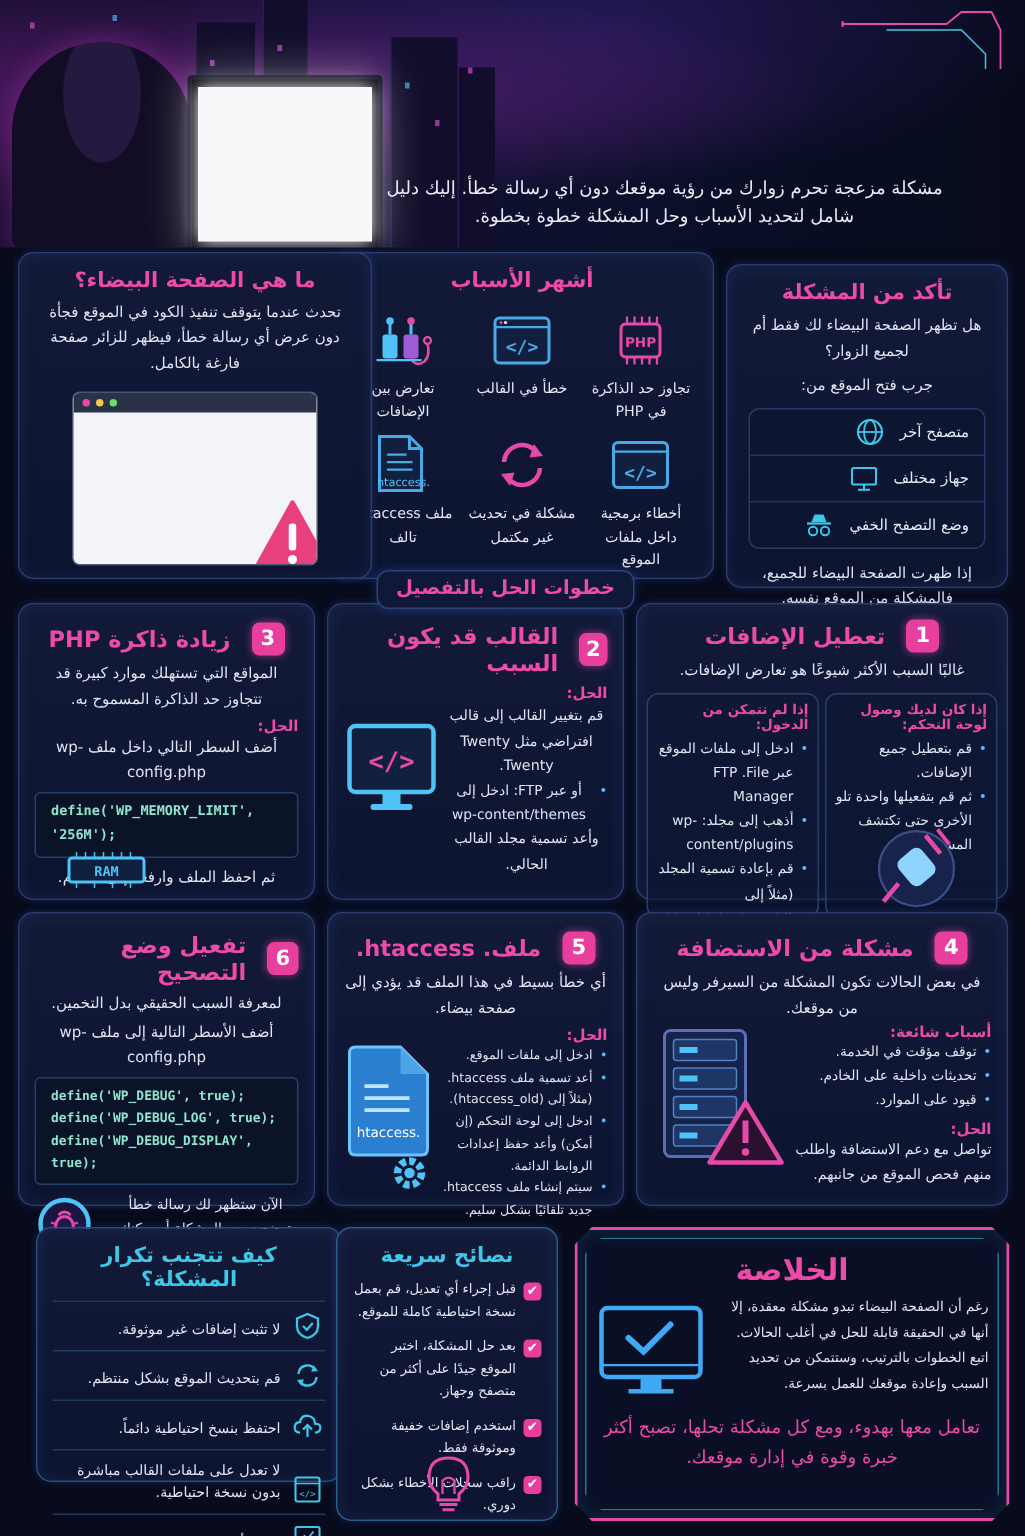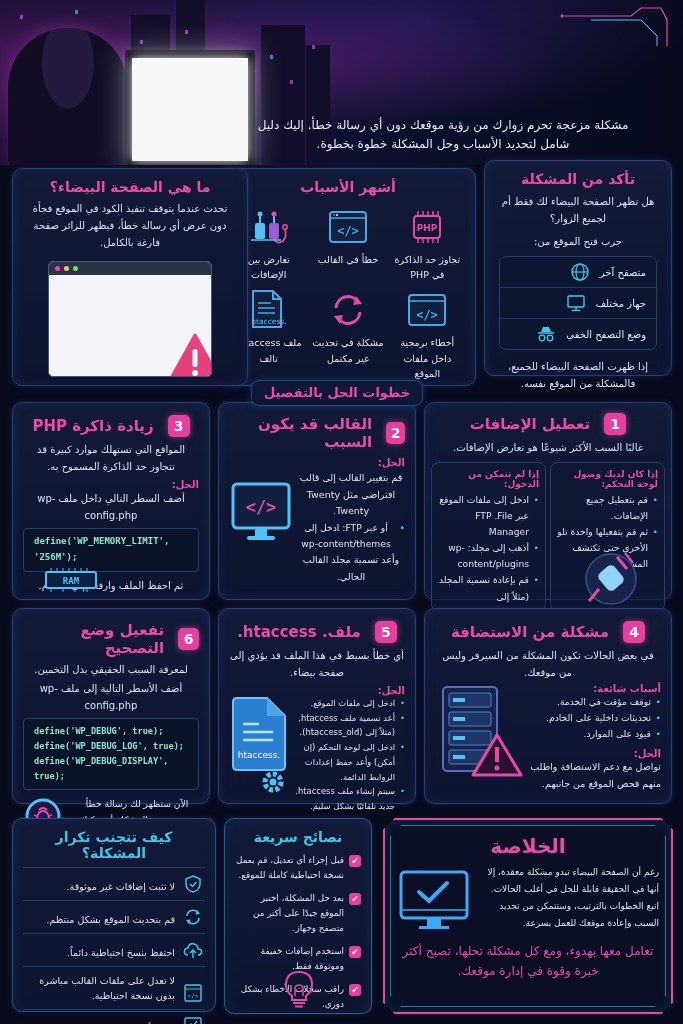--- a/index.html
+++ b/index.html
@@ -160,21 +160,21 @@
     <div class="screen"></div>
   </div>
   <svg class="hero-deco" viewBox="0 0 110 40">
     <polyline points="0,10 70,10 80,2 100,2 106,14 106,40" fill="none" stroke="#e64aa8" stroke-width="1.2"></polyline>
     <polyline points="30,14 80,14 96,30 96,40" fill="none" stroke="#3fc7e8" stroke-width="1"></polyline>
     <circle cx="0" cy="10" r="2" fill="#e64aa8"></circle>
   </svg>
   <div class="hero-sub">مشكلة مزعجة تحرم زوارك من رؤية موقعك دون أي رسالة خطأ. إليك دليل شامل لتحديد الأسباب وحل المشكلة خطوة بخطوة.</div>
 </div>
 
-<div class="card" style="left:484px;top:160px;width:188px;height:216px">
+<div class="card" style="left:484px;top:176px;width:188px;height:216px">
   <div class="card-title">تأكد من المشكلة</div>
   <div class="txt" style="margin-top:6px">هل تظهر الصفحة البيضاء لك فقط أم لجميع الزوار؟</div>
   <div class="txt" style="margin-top:6px">جرب فتح الموقع من:</div>
   <div class="vlist">
     <div class="vrow">
       <svg class="vic" viewBox="0 0 20 20">
           <circle cx="10" cy="10" r="8" fill="none" stroke="#3fc7e8" stroke-width="1.4"></circle>
           <ellipse cx="10" cy="10" rx="4" ry="8" fill="none" stroke="#3fc7e8" stroke-width="1.2"></ellipse>
           <line x1="2" y1="10" x2="18" y2="10" stroke="#3fc7e8" stroke-width="1.2"></line>
         </svg>
@@ -481,21 +481,21 @@
         <g stroke="#e64aa8" stroke-width="1.5">
           <line x1="11" y1="19" x2="14" y2="20"></line>
           <line x1="29" y1="19" x2="26" y2="20"></line>
           <line x1="11" y1="26" x2="14" y2="25"></line>
           <line x1="29" y1="26" x2="26" y2="25"></line>
         </g>
       </svg>
   </div>
 </div>
 
-<div class="card" style="left:12px;top:818px;width:204px;height:194px;border-color:#2b4e78">
+<div class="card" style="left:24px;top:818px;width:204px;height:170px;border-color:#2b4e78">
   <div class="card-title cyan" style="color:#3fc7e8">كيف تتجنب تكرار المشكلة؟</div>
   <div class="alist">
     <div class="arow">
       <svg class="aic" viewBox="0 0 20 20">
           <path d="M10 2 L17 5 V10 Q17 16 10 18 Q3 16 3 10 V5 Z" fill="none" stroke="#3fc7e8" stroke-width="1.5"></path>
           <path d="M7 10 L9.5 12.5 L13.5 8" fill="none" stroke="#3fc7e8" stroke-width="1.5"></path>
         </svg>
       <span>لا تثبت إضافات غير موثوقة.</span>
     </div>
     <div class="arow">

